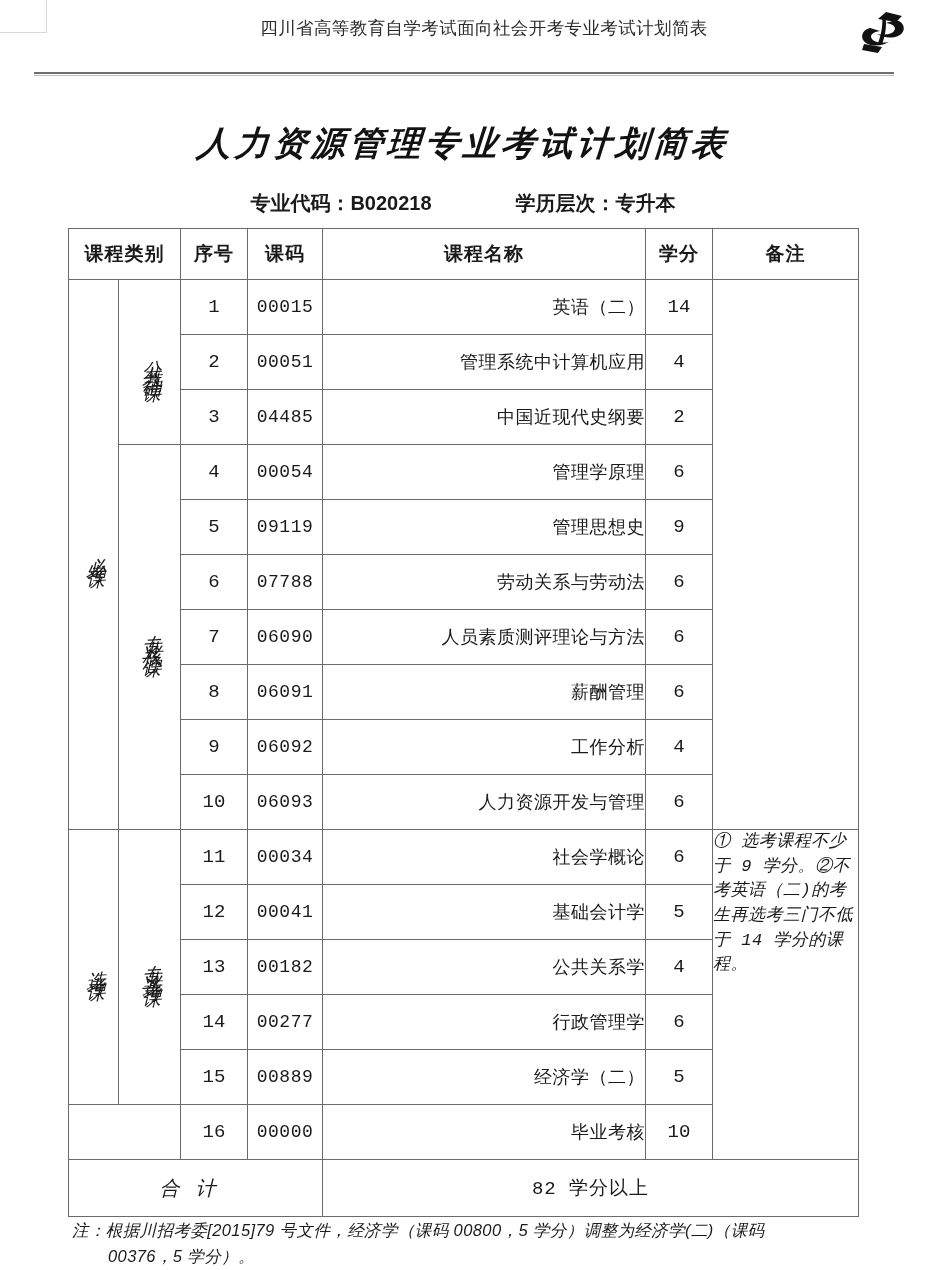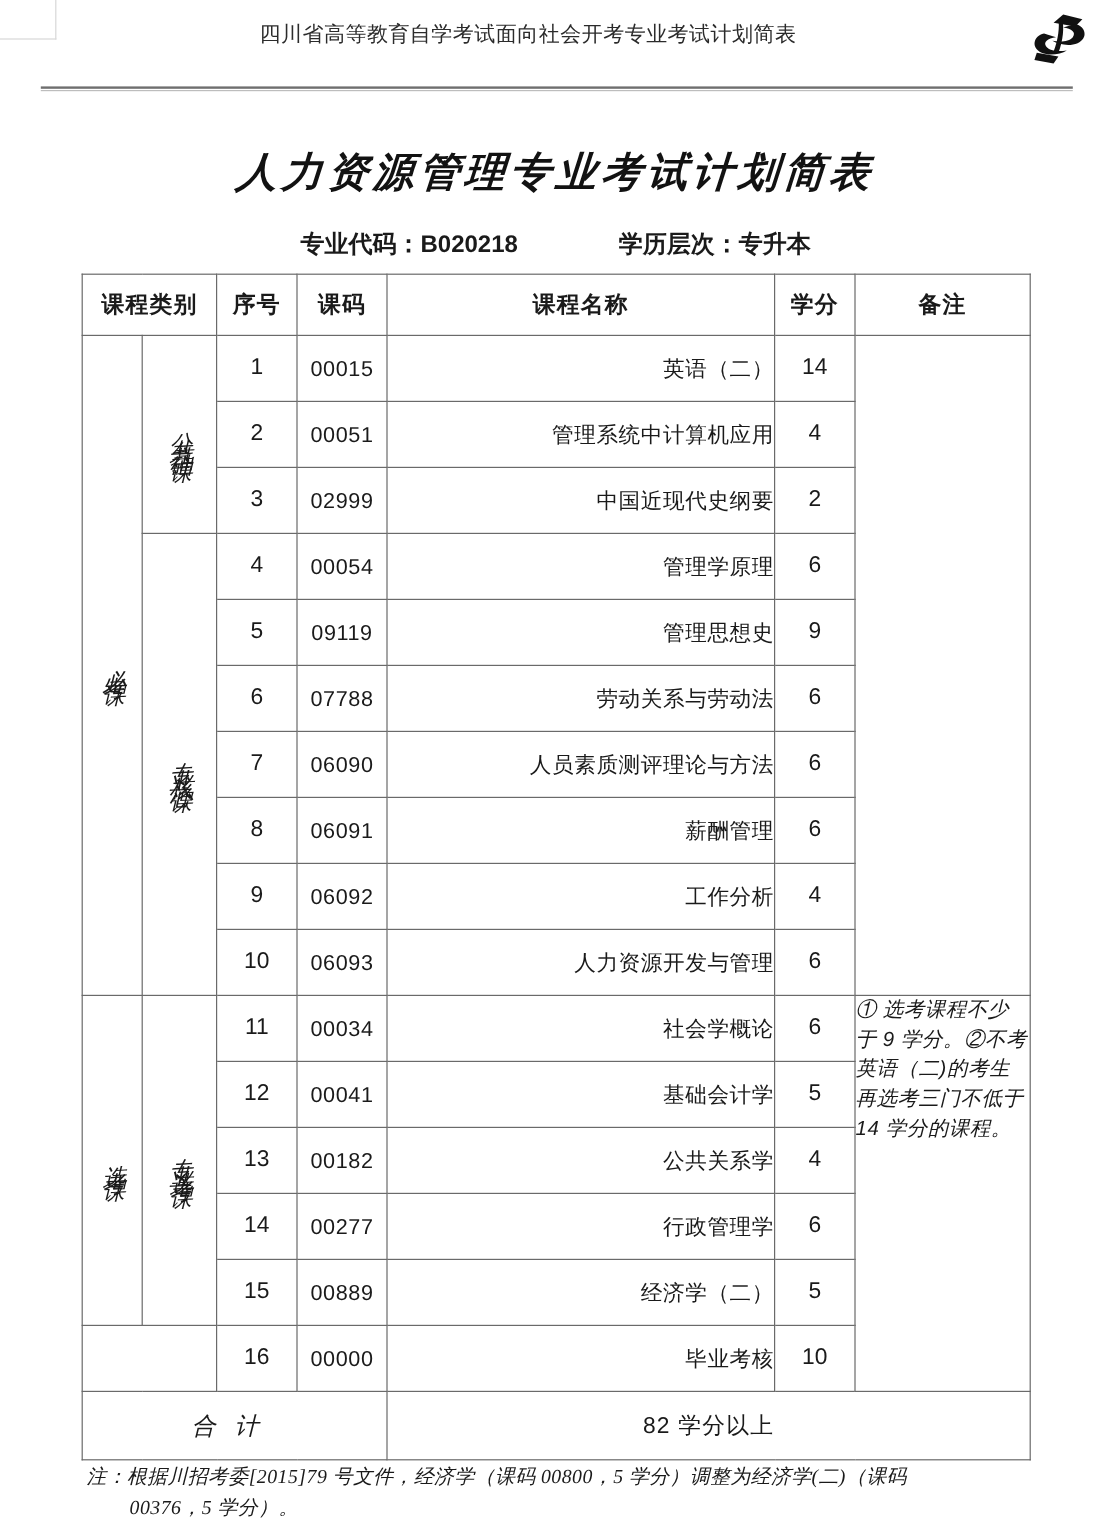--- a/index.html
+++ b/index.html
@@ -40,20 +40,21 @@
     position: absolute;
     left: 0;
     top: 0;
     width: 880px;
     text-align: center;
     font-family: "Liberation Sans", "DejaVu Sans", sans-serif;
     font-size: 17.5px;
     letter-spacing: 0.4px;
     color: #2b2b2b;
     white-space: nowrap;
+    padding-left: 44px;
   }
   .header-logo {
     position: absolute;
     left: 856px;
     top: -6px;
     width: 54px;
     height: 46px;
   }
   .header-rule {
     position: absolute;
@@ -111,21 +112,21 @@
   }
 
   
   .plan-table {
     position: absolute;
     left: 68px;
     top: 228px;
     width: 790px;
     border-collapse: collapse;
     table-layout: fixed;
-    font-family: Liberation Sans, sans-serif;
+    font-family: Liberation Mono, monospace;
   }
   .plan-table td, .plan-table th {
     border: 1px solid #6a6a6a;
     padding: 0;
     font-weight: normal;
     color: #1a1a1a;
   }
   .plan-table thead th {
     height: 50px;
     text-align: center;
@@ -194,21 +195,21 @@
     height: 56px;
     letter-spacing: 1px;
   }
 
   
   .footnote {
     position: absolute;
     left: 72px;
     top: 1218px;
     width: 800px;
-    font-family: Liberation Serif, serif;
+    font-family: Liberation Sans, sans-serif;
     font-size: 16.5px;
     line-height: 1.55;
     letter-spacing: 0.4px;
     color: #1a1a1a;
     font-style: italic;
   }
   .footnote .fn-line2 {
     display: block;
     padding-left: 36px;
   }
@@ -279,21 +280,21 @@
       <td class="cell-blank" rowspan="10"></td>
     </tr>
     <tr>
       <td class="cell-seq">2</td>
       <td class="cell-code">00051</td>
       <td class="cell-name">管理系统中计算机应用</td>
       <td class="cell-credit">4</td>
     </tr>
     <tr>
       <td class="cell-seq">3</td>
-      <td class="cell-code">02999</td>
+      <td class="cell-code">04485</td>
       <td class="cell-name">中国近现代史纲要</td>
       <td class="cell-credit">2</td>
     </tr>
 
     <tr>
       <td class="vcell" rowspan="7">
         <span class="vlabel">专业核心课</span>
       </td>
       <td class="cell-seq">4</td>
       <td class="cell-code">00054</td>

